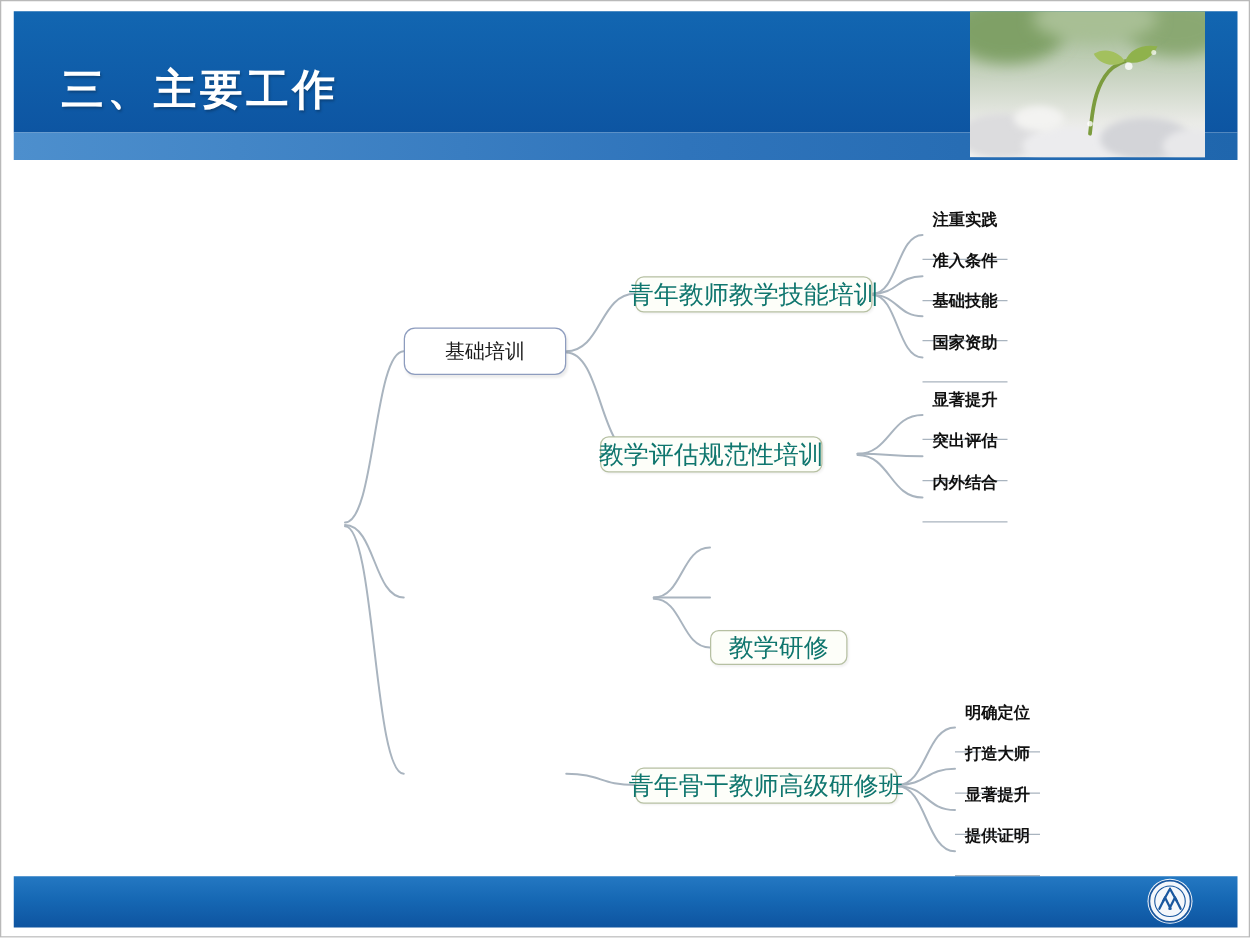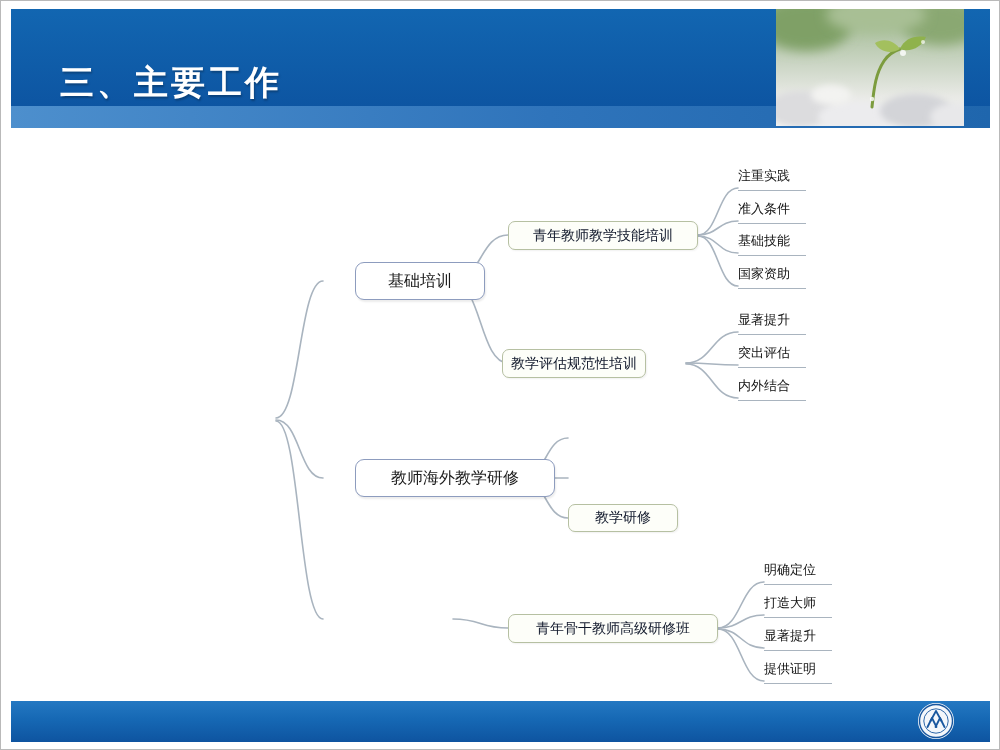--- a/index.html
+++ b/index.html
@@ -11,49 +11,48 @@
   
   .header-main{
     position:absolute;left:10px;top:8px;width:979px;height:97px;
     background:linear-gradient(180deg,var(--header_blue,#1266b1) 0%,#0d55a2 100%);
   }
   .header-sub{
     position:absolute;left:10px;top:105px;width:979px;height:22px;
     background:linear-gradient(90deg,#4d8fcd 0%,#2f74bb 55%,#1f66ad 100%);
   }
   .slide-title{
-    position:absolute;left:48px;top:48px;margin:11px;
+    position:absolute;left:48px;top:48px;margin:0;
     font-size:34px;font-weight:bold;color:#ffffff;letter-spacing:3px;
     text-shadow:1px 2px 2px rgba(0,0,0,0.25);
   }
   .header-photo{position:absolute;left:775px;top:8px;width:188px;height:117px;overflow:hidden;}
   .header-photo svg{display:block;}
   
   .edges-svg{position:absolute;left:0;top:0;width:1000px;height:750px;pointer-events:none;}
   .node{
     position:absolute;box-sizing:border-box;display:flex;align-items:center;justify-content:center;
     background:#ffffff;white-space:nowrap;
   }
   .root-node{
     border:1.5px solid #c9cada;border-radius:21px;
     box-shadow:2px 3px 5px rgba(0,0,0,0.14);
     color:var(--accent_magenta,#d929c4);font-size:17px;
   }
   .branch-node{
     border:1.5px solid #8d9cbe;border-radius:9px;font-size:16px;color:#1a1a1a;
     box-shadow:1px 2px 2px rgba(0,0,0,0.08);
-    margin-left:32px;
   }
   .child-node{
-    border:1.2px solid #b6c0a2;border-radius:7px;font-size:14px;color:#0f172a;
+    border:1.2px solid #b6c0a2;border-radius:7px;font-size:20px;color:#0f766e;
     background:#fdfef9;box-shadow:1px 1px 2px rgba(0,0,0,0.06);
   }
   .leaf{
-    position:absolute;width:68px;font-size:13px;color:#111;
-    padding-bottom:5px;border-bottom:1.6px solid var(--edge_gray,#a9b4bf);white-space:nowrap;
+    position:absolute;width:68px;text-align:center;font-size:13px;color:#111;
+    padding-bottom:22px;border-bottom:1.6px solid var(--edge_gray,#a9b4bf);white-space:nowrap;font-weight:bold;
   }
   
   .footer-bar{
     position:absolute;left:10px;top:700px;width:979px;height:41px;
     background:linear-gradient(180deg,#2478c2 0%,var(--footer_blue,#1668b4) 45%,#0e54a0 100%);
   }
   .footer-logo{position:absolute;left:916px;top:701px;width:38px;height:38px;}
 </style>
 </head>
 <body>
@@ -125,24 +124,23 @@
 
       <path d="M717,627 C740,627 740,581 763,581"></path>
       <path d="M717,627 C740,627 740,614 763,614"></path>
       <path d="M717,628 C740,628 740,647 763,647"></path>
       <path d="M717,628 C740,628 740,680 763,680"></path>
     </g>
   </svg>
 
 
   <div class="node branch-node" style="left:322px;top:261px;width:130px;height:38px">基础培训</div>
-  <div class="node branch-node" style="left:322px;top:458px;width:200px;height:38px">教师海外教学研修</div>
 
   <div class="node child-node" style="left:507px;top:220px;width:190px;height:29px">青年教师教学技能培训</div>
-  <div class="node child-node" style="left:501px;top:348px;width:144px;height:29px">教学评估规范性培训</div>
+  <div class="node child-node" style="left:479px;top:348px;width:178px;height:29px">教学评估规范性培训</div>
 
   <div class="node child-node" style="left:567px;top:503px;width:110px;height:28px">教学研修</div>
 
   <div class="node child-node" style="left:507px;top:613px;width:210px;height:29px">青年骨干教师高级研修班</div>
 
   <div class="leaf" style="left:737px;top:166px">注重实践</div>
   <div class="leaf" style="left:737px;top:199px">准入条件</div>
   <div class="leaf" style="left:737px;top:231px">基础技能</div>
   <div class="leaf" style="left:737px;top:264px">国家资助</div>
 

